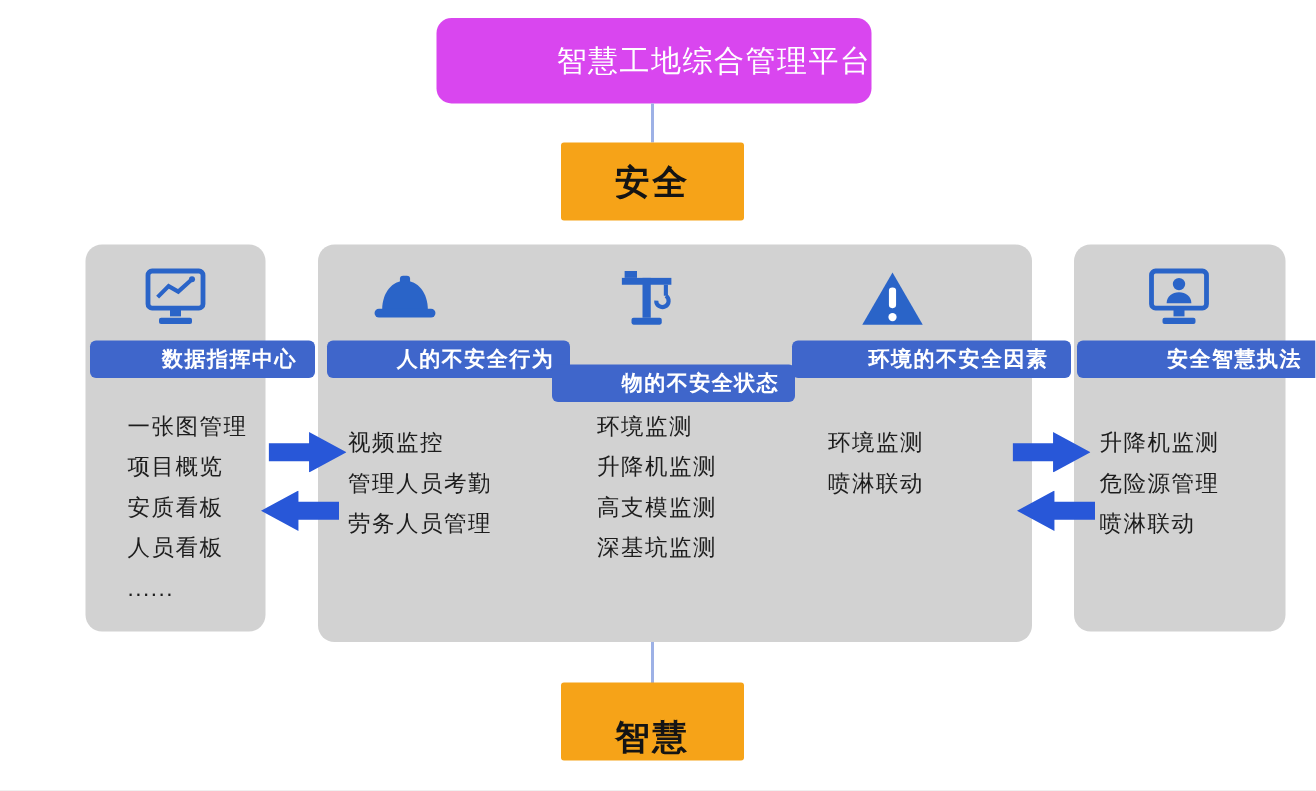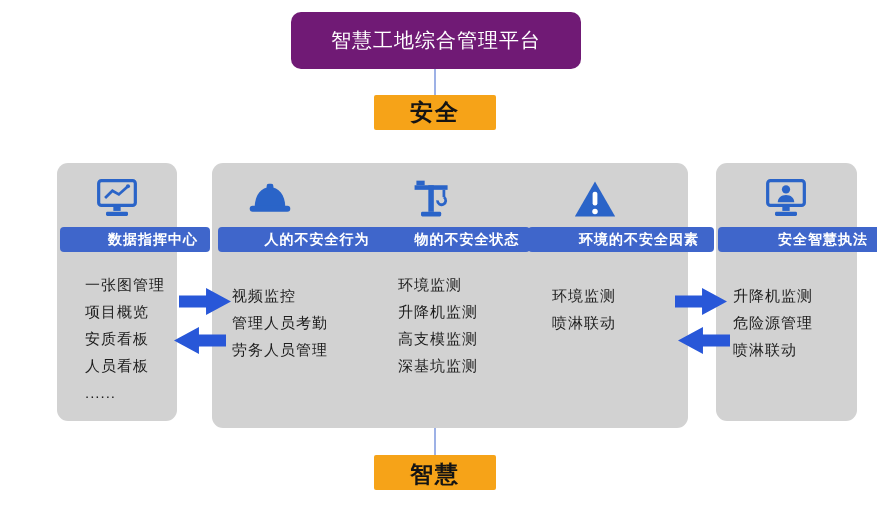--- a/index.html
+++ b/index.html
@@ -1,47 +1,47 @@
 <!DOCTYPE html>
 <html><head>
 <meta charset="utf-8">
 <style>
   html,body{margin:0;padding:0;background:#ffffff;}
   body{font-family:"Liberation Sans","DejaVu Sans",sans-serif;}
   .canvas{position:relative;width:877px;height:527px;background:#fff;overflow:hidden;border-bottom:1px solid #e2e2e2;}
 
-  .top-box{position:absolute;left:291px;top:12px;width:290px;height:57px;background:#701a75;border-radius:10px;
-    display:flex;align-items:center;justify-content:center;color:#fff;font-size:20px;letter-spacing:1px;}
+  .top-box{position:absolute;left:291px;top:12px;width:290px;height:57px;background:#d946ef;border-radius:10px;
+    display:flex;align-items:center;justify-content:flex-end;color:#fff;font-size:20px;letter-spacing:1px;}
 
   .connector{position:absolute;width:2px;background:#9db1e6;}
   .connector.c-top{left:434px;top:69px;height:26px;}
   .connector.c-bottom{left:434px;top:428px;height:28px;}
 
-  .tag-box{position:absolute;width:122px;height:35px;background:#f6a318;border-radius:2px;
+  .tag-box{position:absolute;width:122px;height:52px;background:#f6a318;border-radius:2px;
     display:flex;align-items:center;justify-content:center;color:#141414;font-size:23px;font-weight:600;letter-spacing:2px;}
   .tag-box.t-top{left:374px;top:95px;}
   .tag-box.t-bottom{left:374px;top:455px;align-items:flex-end;}
 
   .panel{position:absolute;background:#d2d2d2;border-radius:11px;}
   .panel.p-left{left:57px;top:163px;width:120px;height:258px;}
   .panel.p-center{left:212px;top:163px;width:476px;height:265px;}
   .panel.p-right{left:716px;top:163px;width:141px;height:258px;}
 
   .icon-wrap{position:absolute;top:176px;height:46px;display:flex;align-items:center;justify-content:center;}
   .iw-left{left:95px;width:44px;}
   .iw-col1{left:248px;width:44px;}
   .iw-col2{left:410px;width:44px;}
   .iw-col3{left:573px;width:44px;}
   .iw-right{left:764px;width:44px;}
 
   .badge{position:absolute;top:227px;height:25px;background:#3f66cb;border-radius:4px;
     display:flex;align-items:center;justify-content:center;color:#fff;font-size:14px;font-weight:700;letter-spacing:1px;padding-left:36px;}
   .b-left{left:60px;width:114px;}
   .b-col1{left:218px;width:126px;}
-  .b-col2{left:368px;width:126px;}
+  .b-col2{left:368px;width:126px;margin-top:16px;}
   .b-col3{left:528px;width:150px;}
   .b-right{left:718px;width:138px;}
 
   .item-list{position:absolute;color:#1d1d1d;font-size:15px;line-height:27px;letter-spacing:1px;}
   .l-left{left:85px;top:271px;}
   .l-col1{left:232px;top:282px;}
   .l-col2{left:398px;top:271px;}
   .l-col3{left:552px;top:282px;}
   .l-right{left:733px;top:282px;}
 

